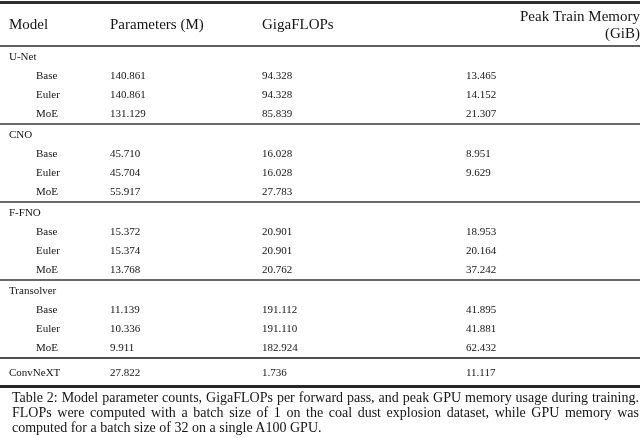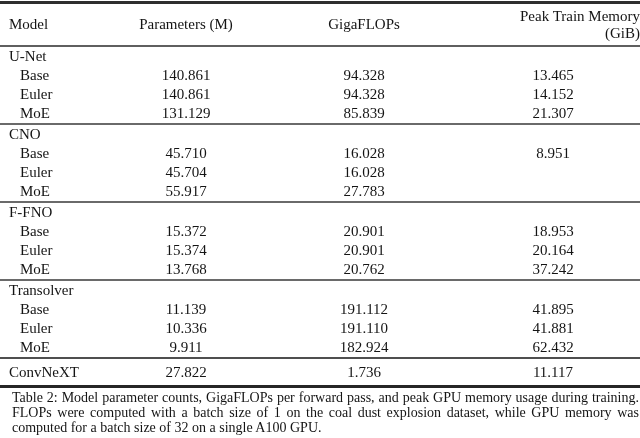--- a/index.html
+++ b/index.html
@@ -21,24 +21,24 @@
 
   .grid {
     display: grid;
     grid-template-columns: 110px 152px 204px 174px;
     width: 640px;
   }
   .header-grid { height: 41px; align-items: center; }
   .row { height: 19px; line-height: 19px; }
   .footer-row { height: 26px; line-height: 26px; }
 
-  .cell { font-size: 15px; white-space: nowrap; }
+  .cell { font-size: 11px; white-space: nowrap; }
   .cell.left { text-align: left; padding-left: 9px; }
-  .cell.center { text-align: center; }
-  .cell.indent { padding-left: 20px; }
+  .cell.center { text-align: left; }
+  .cell.indent { padding-left: 36px; }
   .group-name { grid-column: 1 / -1; }
 
   .hdr { font-size: 15px; }
   .memory-header { text-align: right; line-height: 17px; }
   .memory-header span { display: block; }
 
   .caption {
     font-size: 14px;
     line-height: 14.8px;
     text-align: justify;
@@ -98,20 +98,21 @@
     <div class="grid row">
       <div class="cell left indent">Base</div>
       <div class="cell center">45.710</div>
       <div class="cell center">16.028</div>
       <div class="cell center">8.951</div>
     </div>
     <div class="grid row">
       <div class="cell left indent">Euler</div>
       <div class="cell center">45.704</div>
       <div class="cell center">16.028</div>
+      <div class="cell center">9.629</div>
     </div>
     <div class="grid row">
       <div class="cell left indent">MoE</div>
       <div class="cell center">55.917</div>
       <div class="cell center">27.783</div>
     </div>
     <div class="rule rule-section"></div>
   </div>
 
   <div class="section">

